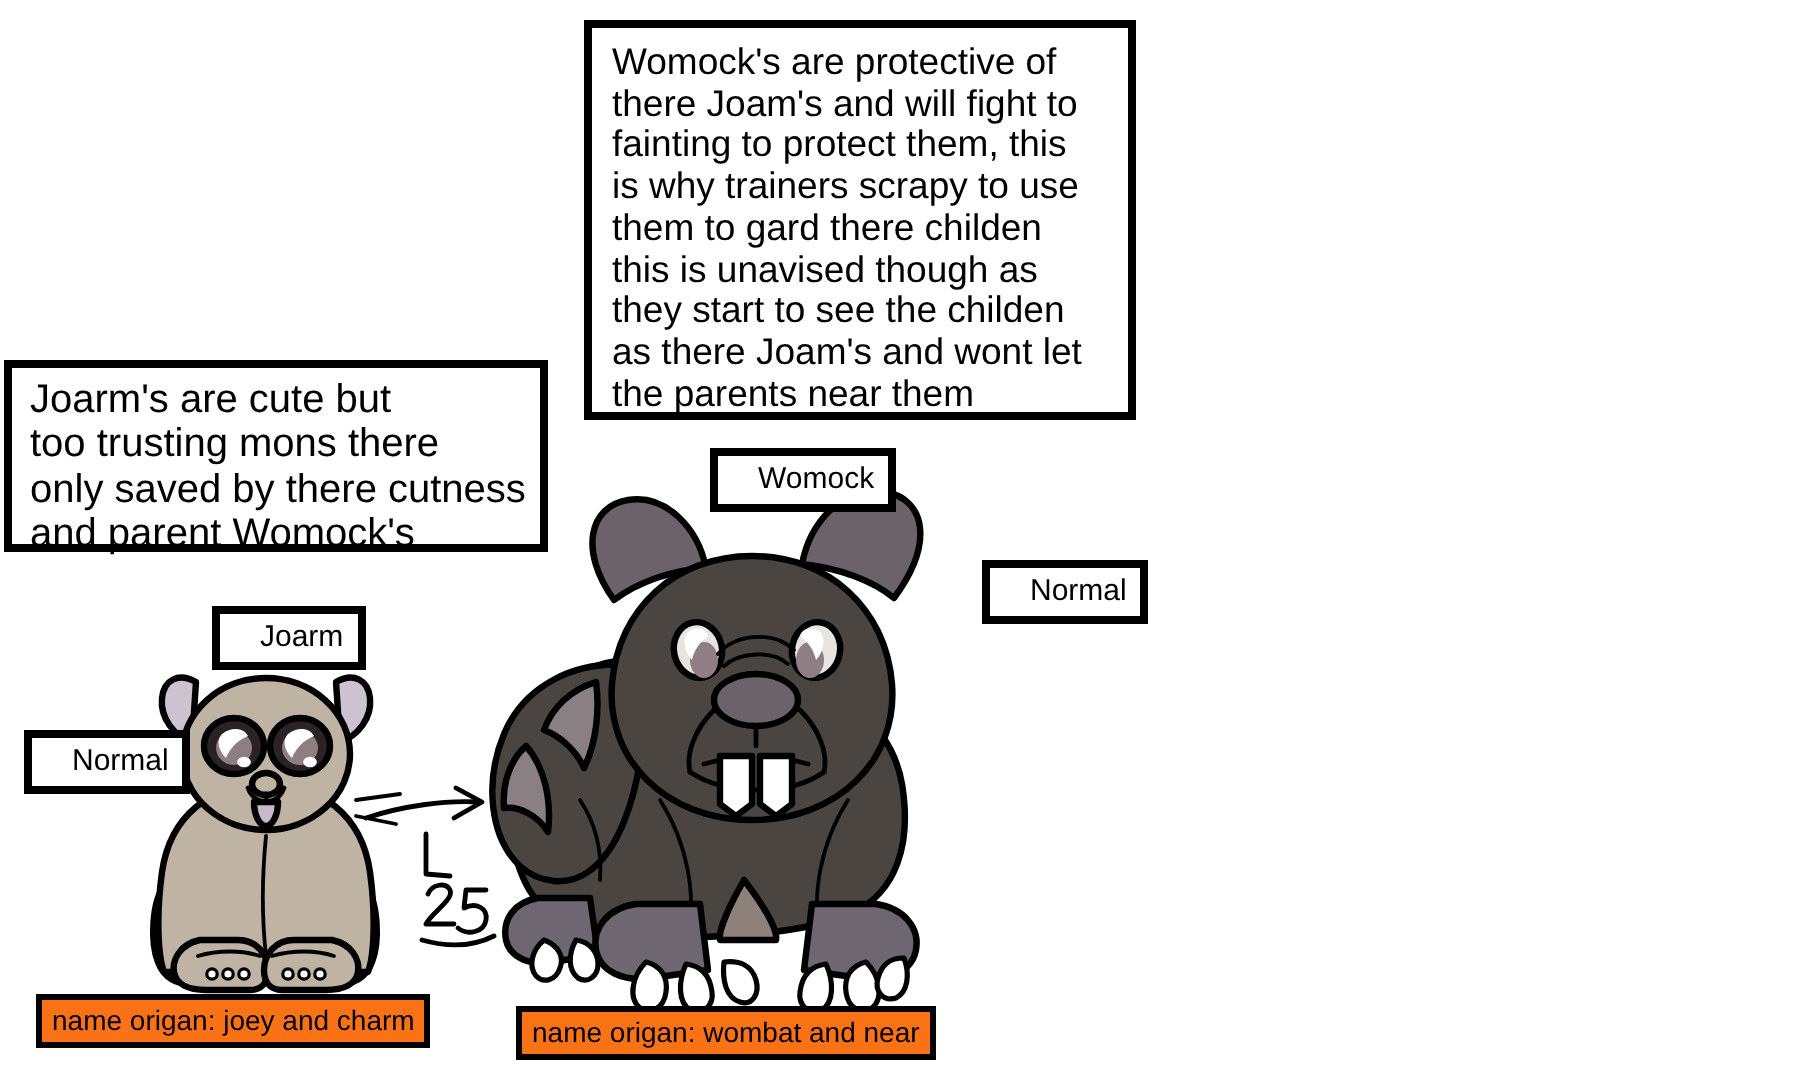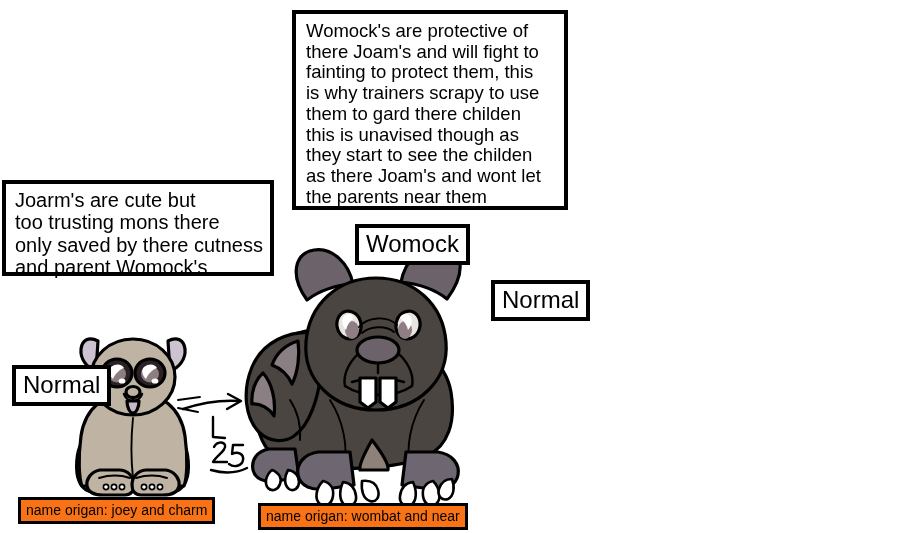--- a/index.html
+++ b/index.html
@@ -44,23 +44,23 @@
     font-size: 17.5px;
     white-space: nowrap;
   }
 
   
   .tag {
     position: absolute;
     background: #ffffff;
     border: 4px solid #000000;
     box-sizing: border-box;
-    font-size: 24px;
+    font-size: 15px;
     line-height: 1;
-    padding: 4px 7px 5px 7px;
+    padding: 4px 7px 5px 20px;
     white-space: nowrap;
   }
   .tag-joarm   { left: 106px; top: 303px; }
   .tag-womock  { left: 355px; top: 224px; }
   .tag-n1      { left: 12px;  top: 365px; }
   .tag-n2      { left: 491px; top: 280px; }
   .tag-fight   { left: 491px; top: 317px; }
 
   
   .caption {
@@ -227,20 +227,21 @@
 they start to see the childen
 as there Joam's and wont let
 the parents near them</div>
 
   <div class="box lore-left">Joarm's are cute but
 too trusting mons there
 only saved by there cutness
 and parent Womock's</div>
 
 
+  <div class="tag tag-joarm">Joarm</div>
 
   <div class="tag tag-womock">Womock</div>
 
   <div class="tag tag-n1">Normal</div>
 
   <div class="tag tag-n2">Normal</div>
 
 
   <div class="caption cap-joarm">name origan: joey and charm</div>
 

